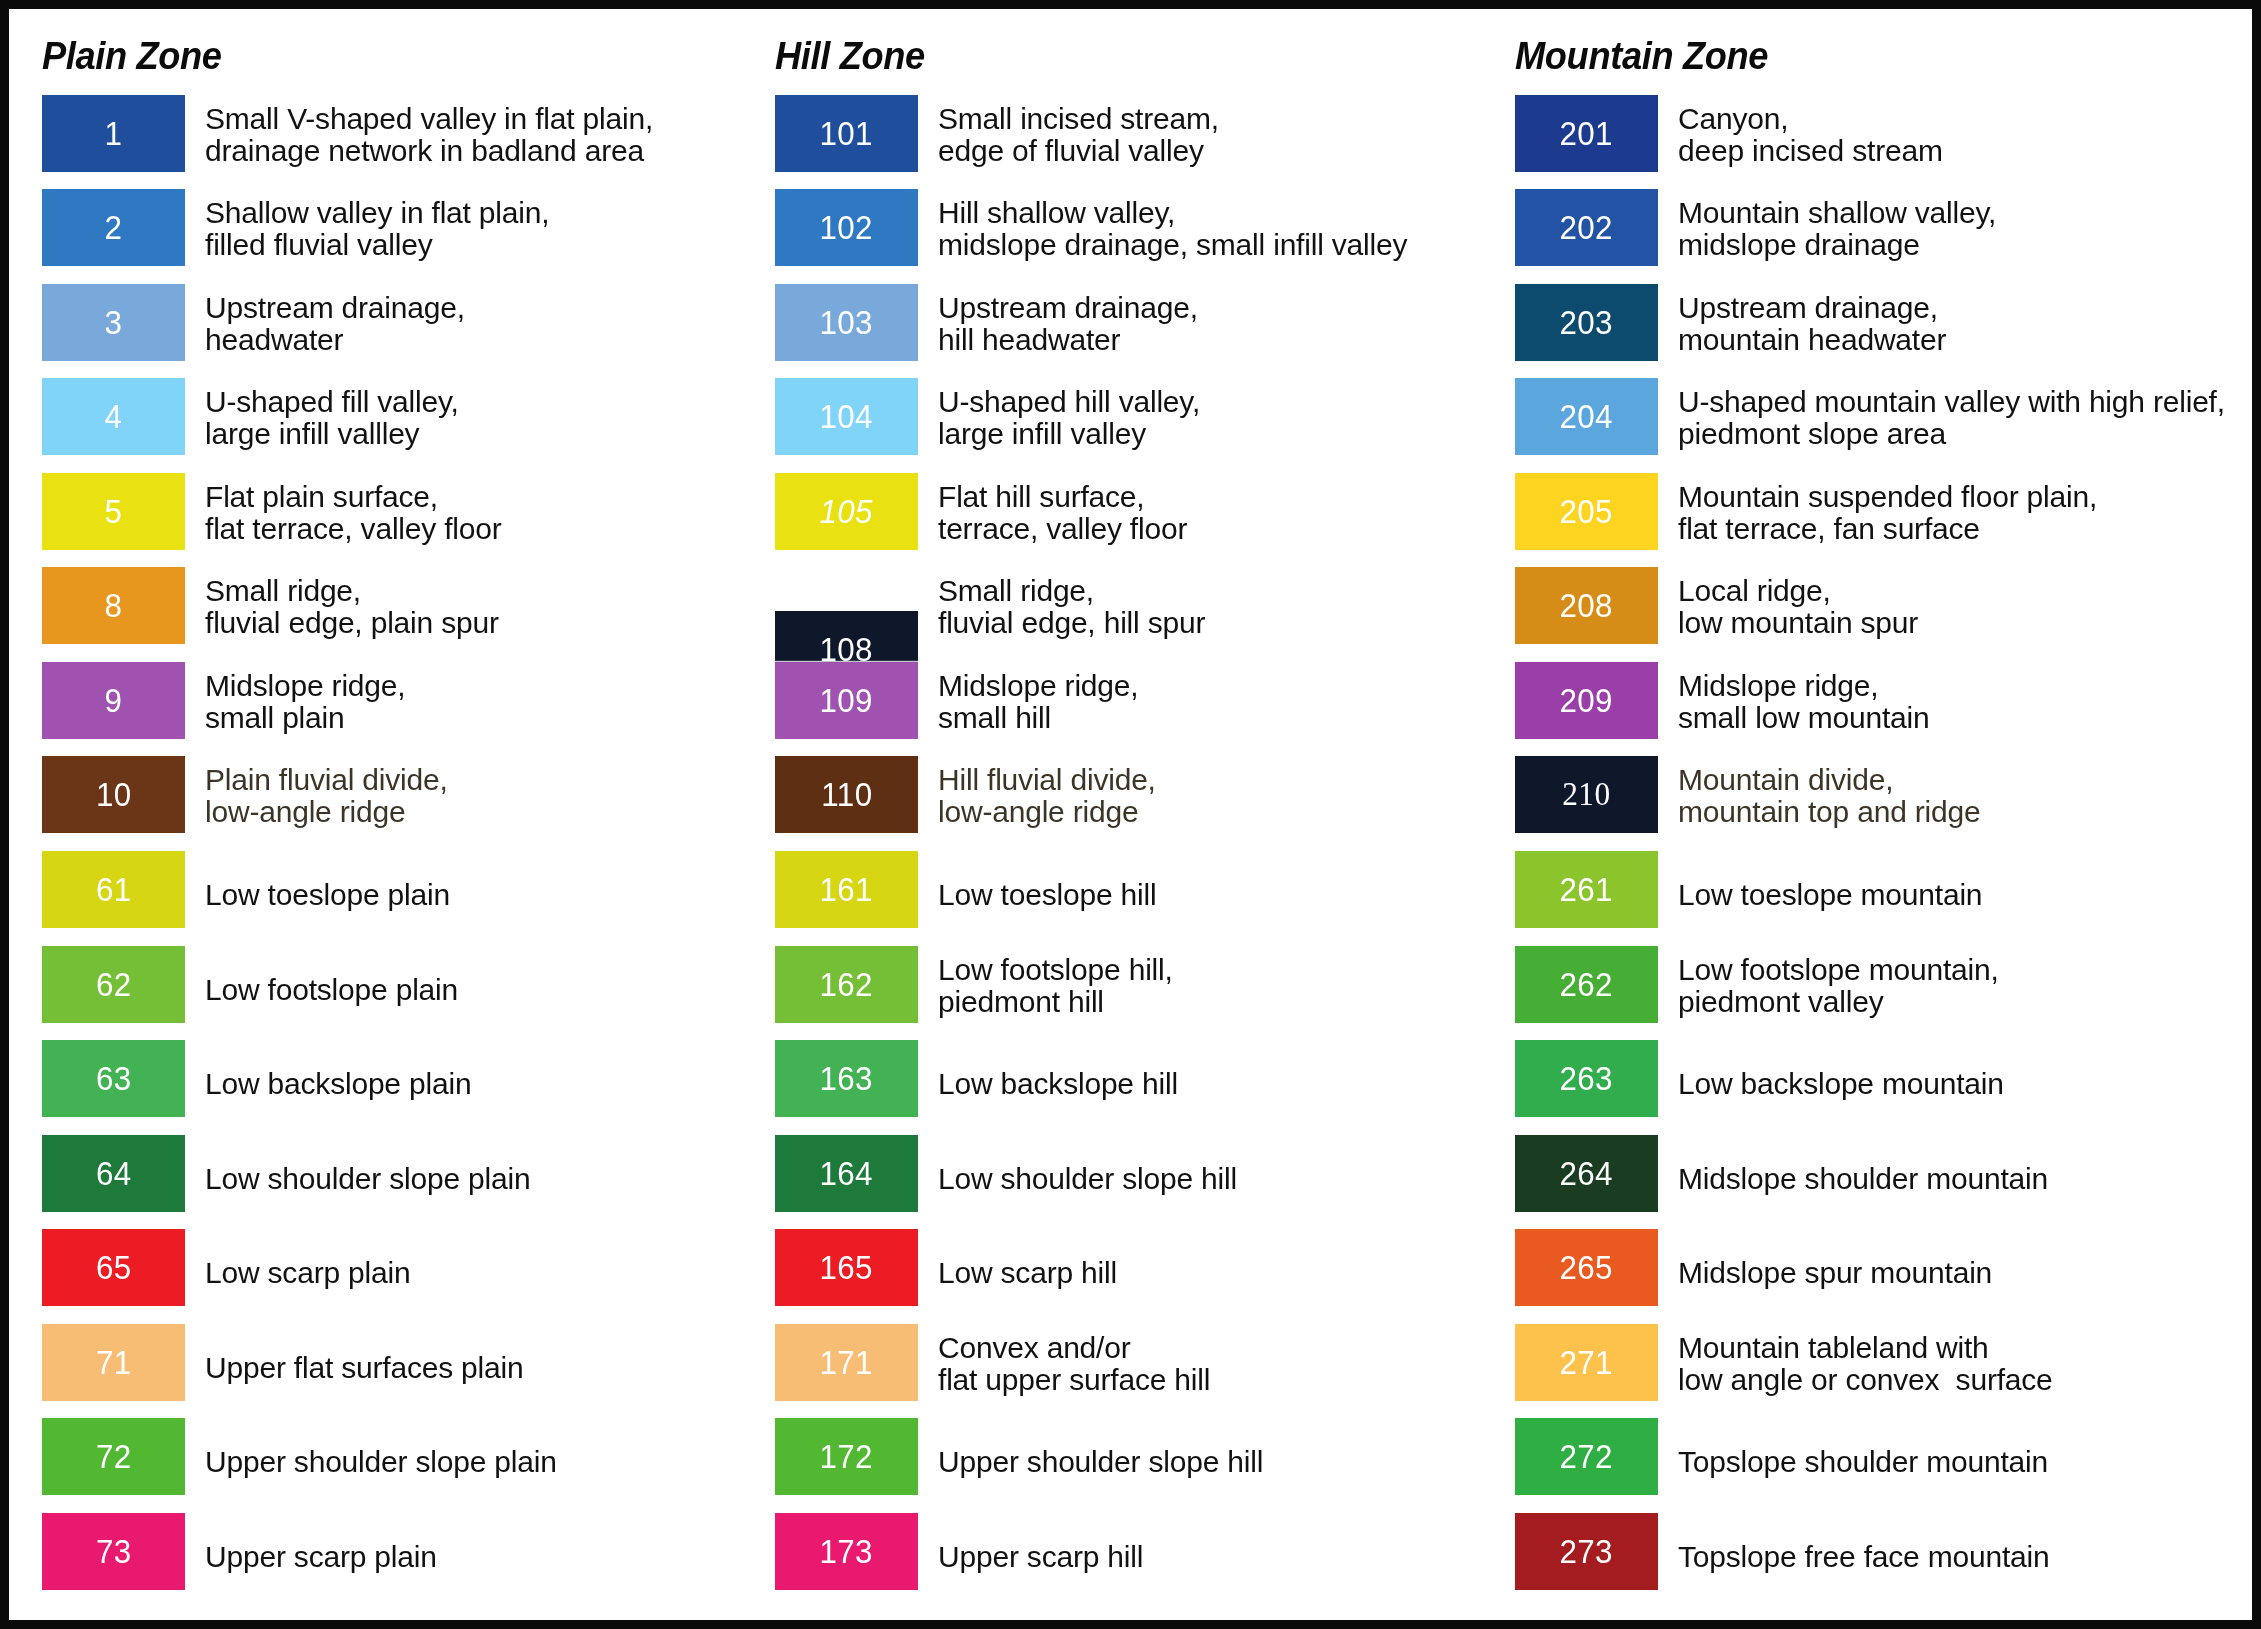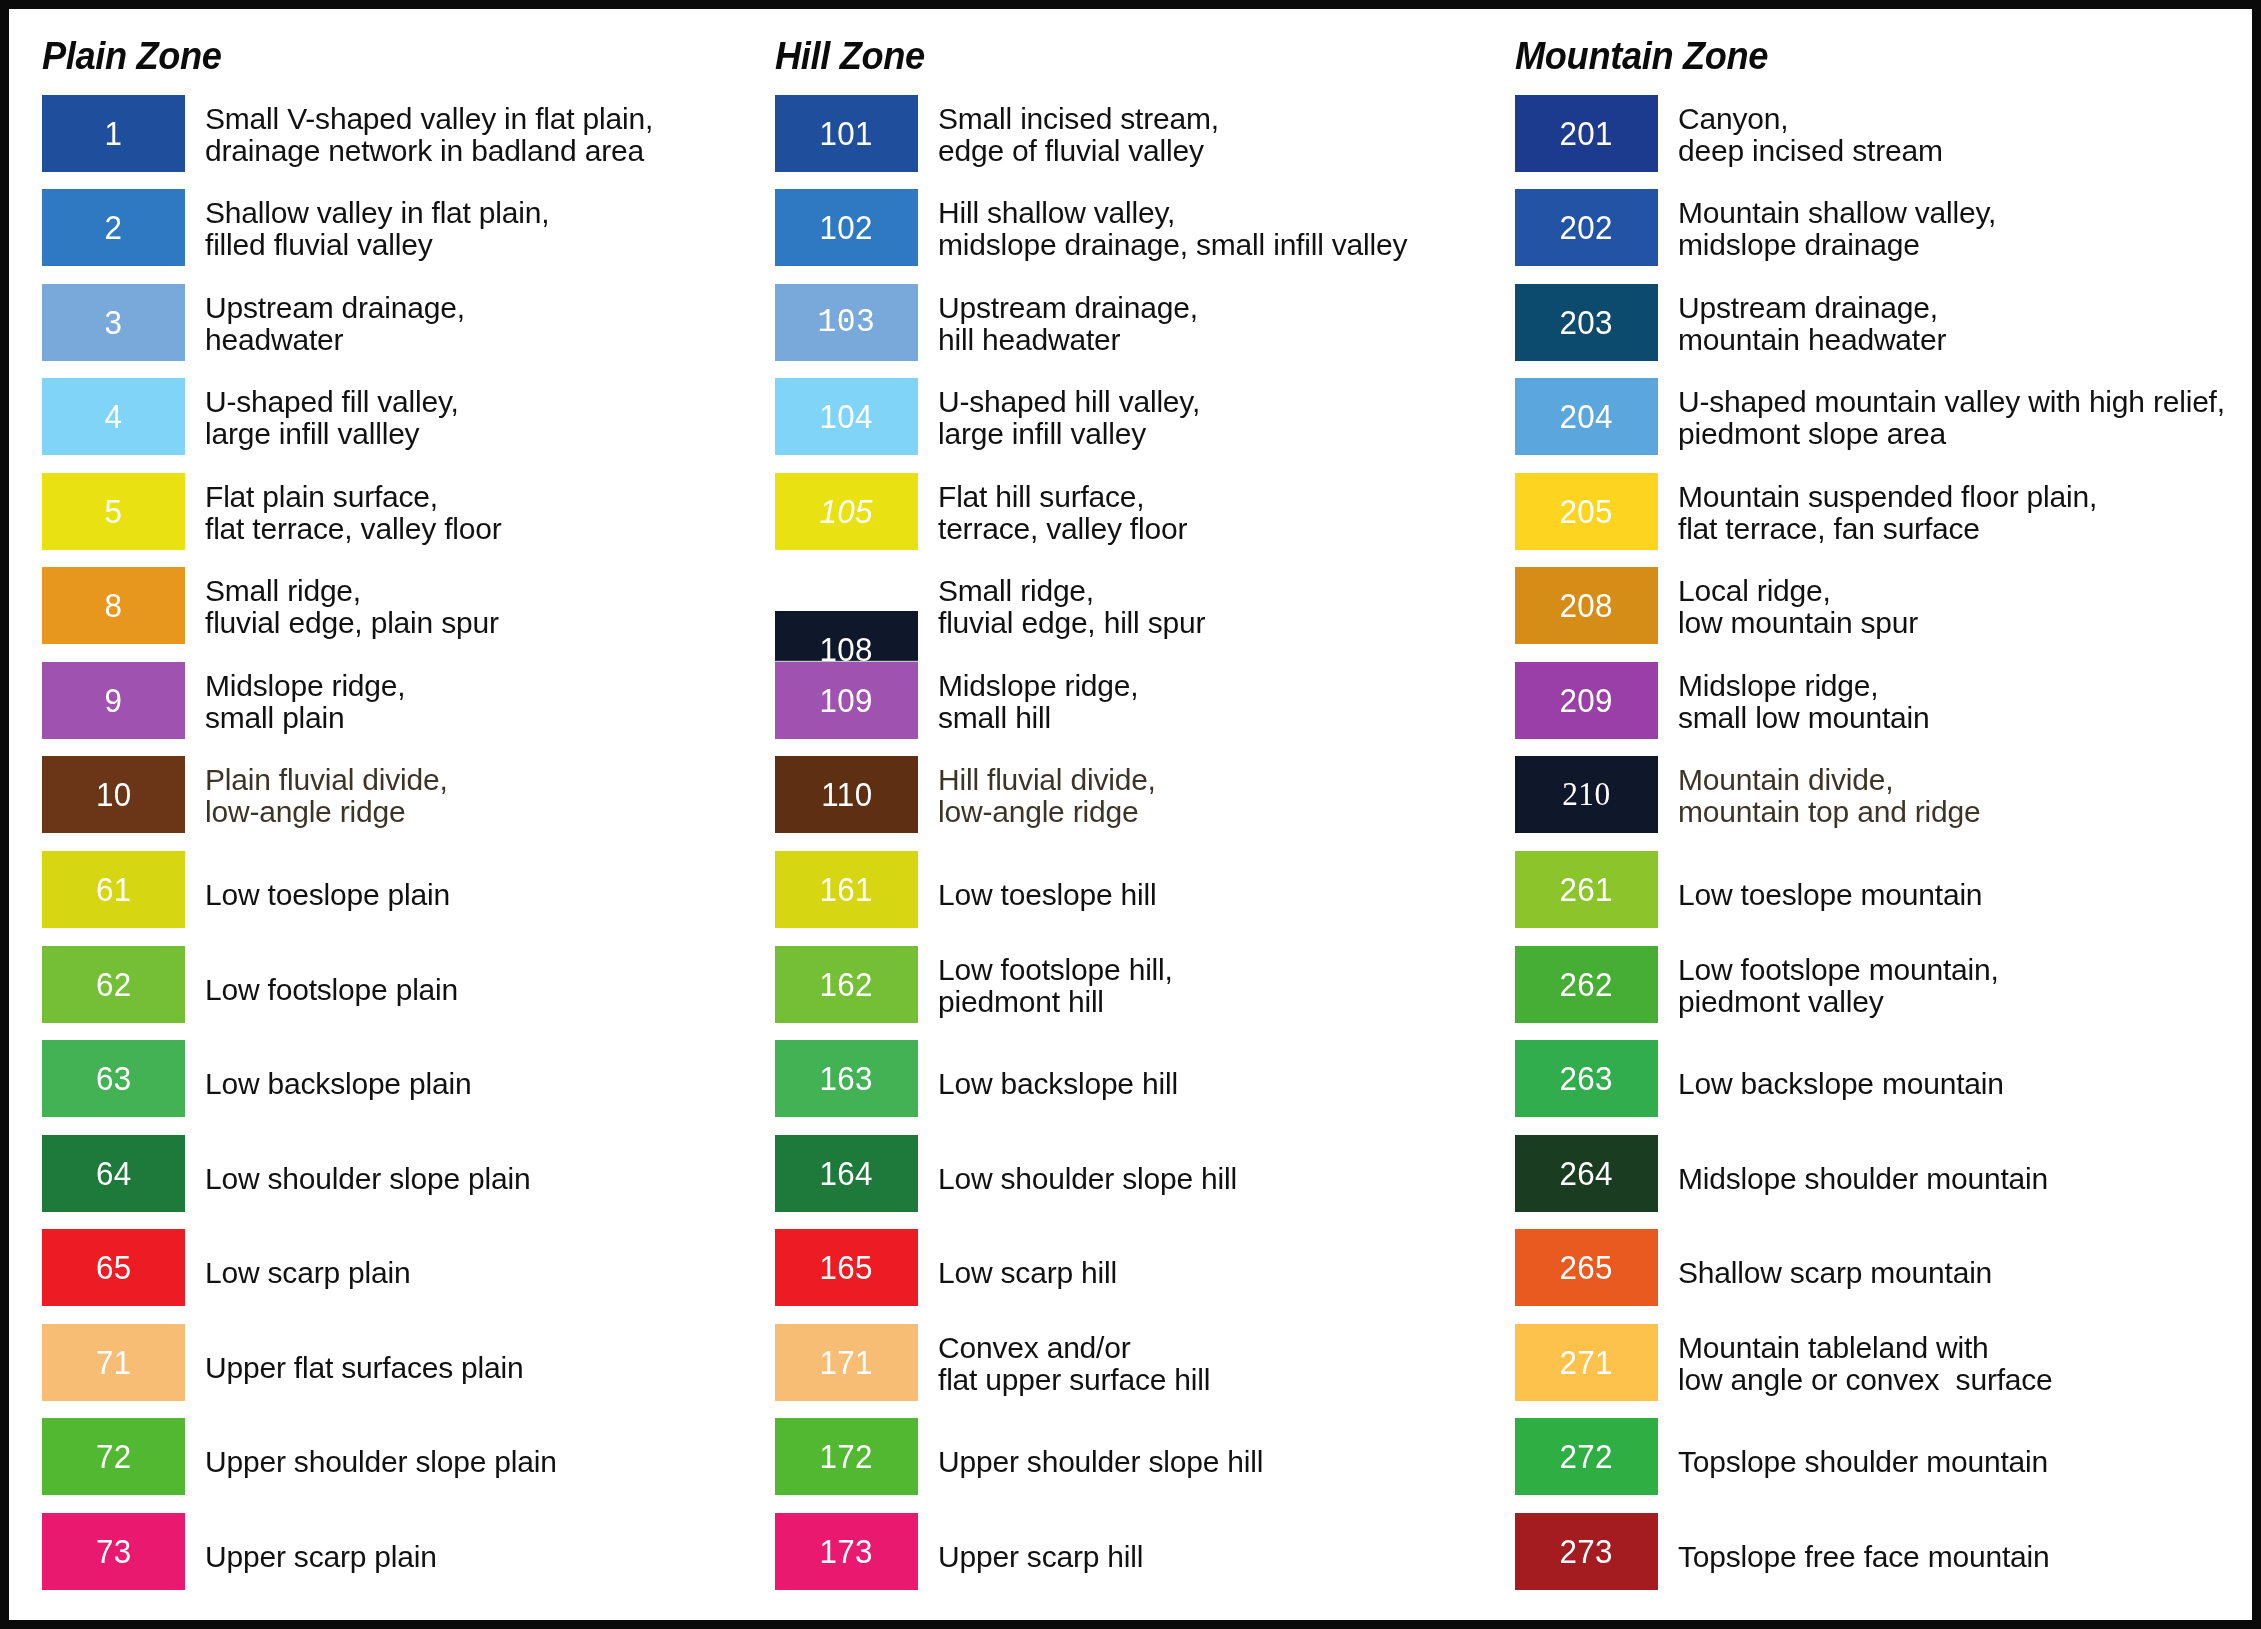--- a/index.html
+++ b/index.html
@@ -201,21 +201,21 @@
 edge of fluvial valley</div>
         </div>
         <div class="legend-row" style="top: 180px;">
           <div class="swatch" style="background: rgb(47, 121, 194);">
             <span class="swatch-code">102</span>
           </div>
           <div class="row-label">Hill shallow valley,
 midslope drainage, small infill valley</div>
         </div>
         <div class="legend-row" style="top: 275px;">
-          <div class="swatch" style="background: rgb(121, 169, 219); font-family: Liberation Mono, monospace;">
+          <div class="swatch" style="background: rgb(121, 169, 219);">
             <span class="swatch-code">103</span>
           </div>
           <div class="row-label">Upstream drainage,
 hill headwater</div>
         </div>
         <div class="legend-row" style="top: 369px;">
           <div class="swatch" style="background: rgb(128, 212, 247);">
             <span class="swatch-code">104</span>
           </div>
           <div class="row-label">U-shaped hill valley,
@@ -380,21 +380,21 @@
         <div class="legend-row" style="top: 1126px;">
           <div class="swatch" style="background: rgb(26, 60, 33);">
             <span class="swatch-code">264</span>
           </div>
           <div class="row-label single-line">Midslope shoulder mountain</div>
         </div>
         <div class="legend-row" style="top: 1220px;">
           <div class="swatch" style="background: rgb(232, 90, 32);">
             <span class="swatch-code">265</span>
           </div>
-          <div class="row-label single-line">Shallow scarp mountain</div>
+          <div class="row-label single-line">Midslope spur mountain</div>
         </div>
         <div class="legend-row" style="top: 1315px;">
           <div class="swatch" style="background: rgb(252, 194, 76);">
             <span class="swatch-code">271</span>
           </div>
           <div class="row-label">Mountain tableland with
 low angle or convex  surface</div>
         </div>
         <div class="legend-row" style="top: 1409px;">
           <div class="swatch" style="background: rgb(47, 174, 67);">

